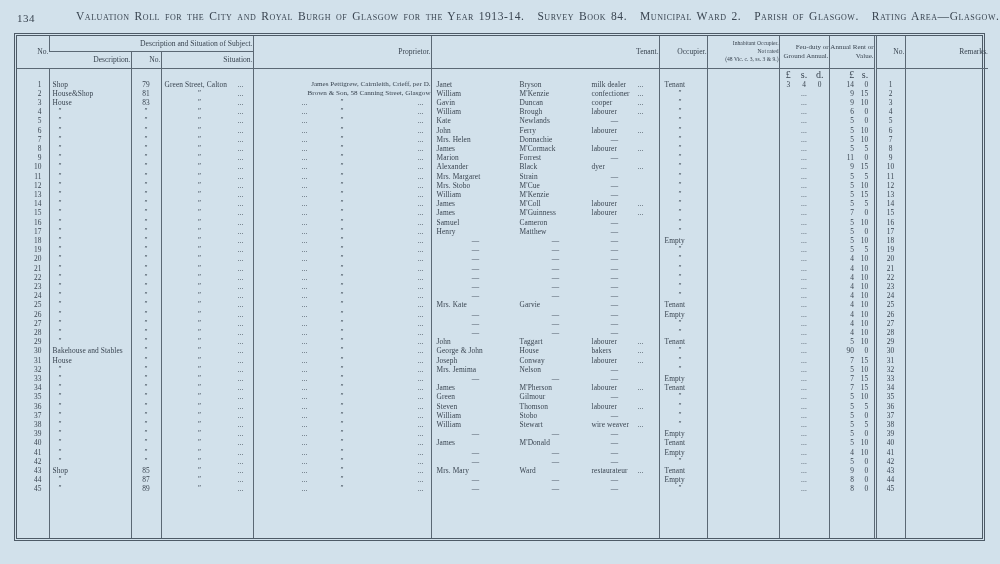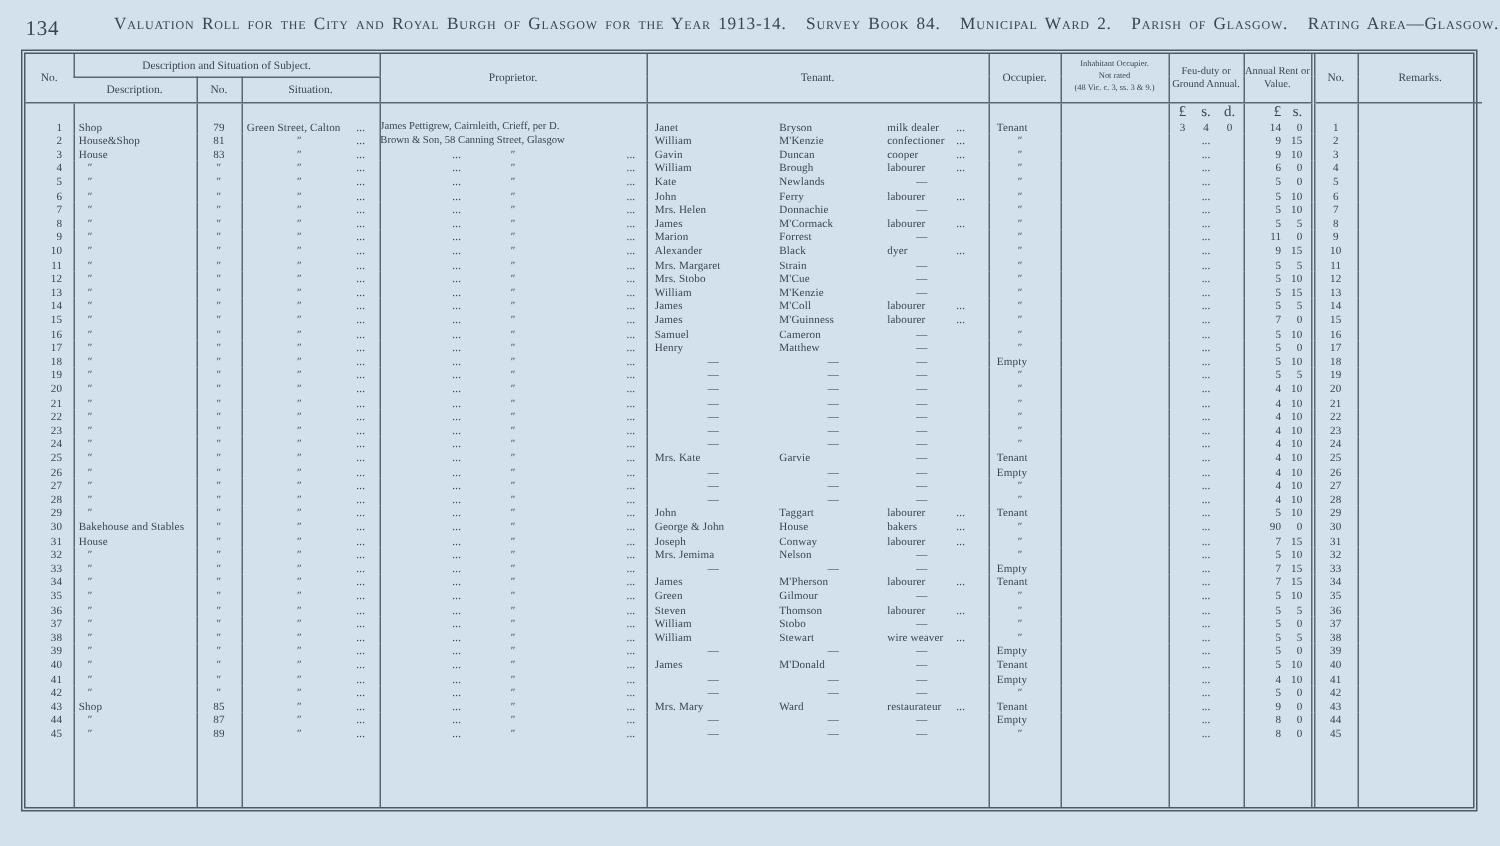--- a/index.html
+++ b/index.html
@@ -3,55 +3,55 @@
 <meta charset="utf-8">
 <style>
   html,body{margin:0;padding:0}
   body{
     width:1000px;height:564px;position:relative;overflow:hidden;
     background:#d2e1eb;color:#3a4551;
     font-family:"Liberation Serif","DejaVu Serif",serif;
   }
   
   .pagehead{position:absolute;top:8px;left:0;width:100%;height:22px}
-  .pgnum{position:absolute;left:17px;top:4px;font-size:14px;letter-spacing:.5px}
+  .pgnum{position:absolute;left:17px;top:4px;font-size:11px;letter-spacing:.5px}
   .title{position:absolute;left:76px;top:2px;white-space:nowrap;
     font-variant:small-caps;font-size:11.5px;letter-spacing:.55px;word-spacing:1.5px}
   .title span{margin-right:13px}
   
   .tablewrap{position:absolute;left:14px;top:33px;width:971px;height:508px;
     border:3px double #4d5a66;box-sizing:border-box}
   table{border-collapse:collapse;table-layout:fixed;width:100%;height:100%}
   th,td{padding:0;margin:0;border-left:1px solid #5b6874;font-weight:normal;
     vertical-align:top;overflow:hidden}
   th:first-child,td:first-child{border-left:none}
   .dbl{border-left:3px double #5b6874 !important}
   
-  thead th{vertical-align:middle;text-align:center;font-size:7.6px;line-height:1.25;
+  thead th{vertical-align:middle;text-align:right;font-size:7.6px;line-height:1.25;
     border-bottom:1px solid #5b6874;white-space:nowrap}
   thead .h-group{height:15px}
   thead .h-sub{height:17px}
   thead .wrapok{white-space:normal}
   .h-inhab span{display:block;font-size:5.6px;line-height:1.35}
   .h-feu,.h-rent{font-size:7px;line-height:1.3}
   
   .units-row td{height:11px;font-size:10px;line-height:11px}
   
   tbody tr.r td{height:9.2px;font-size:7.4px;line-height:9.2px;white-space:nowrap;
     letter-spacing:.1px}
   td.desc{white-space:normal !important;line-height:8.6px}
   td.desc .txt{padding-left:3px;display:block}
   td.desc .dsh{margin-left:9px}
   .num{text-align:right;padding-right:7px}
   .cen{text-align:center}
   td.sit .stx{display:inline-block;width:calc(100% - 15px);padding-left:3px;box-sizing:border-box}
   td.sit .stx.cen{text-align:center;padding-left:0}
   td.sit .dots{display:inline-block;width:12px}
   td.prop{position:relative}
-  .ptx{display:block;text-align:left;font-size:7.1px;letter-spacing:0}
+  .ptx{display:block;text-align:right;font-size:7.1px;letter-spacing:0}
   .pd1{position:absolute;left:48px;top:0}
   .pd2{position:absolute;left:50%;transform:translateX(-50%);top:0}
   .pd3{position:absolute;right:7px;top:0}
   td.ten span{display:inline-block;vertical-align:top}
   .tf{width:88px;padding-left:5px;box-sizing:border-box}
   .tl{width:72px}
   .to{width:46px}
   .tdt{width:14px}
   .c{text-align:center;padding-left:0 !important}
   td.occ .otx{padding-left:5px}

